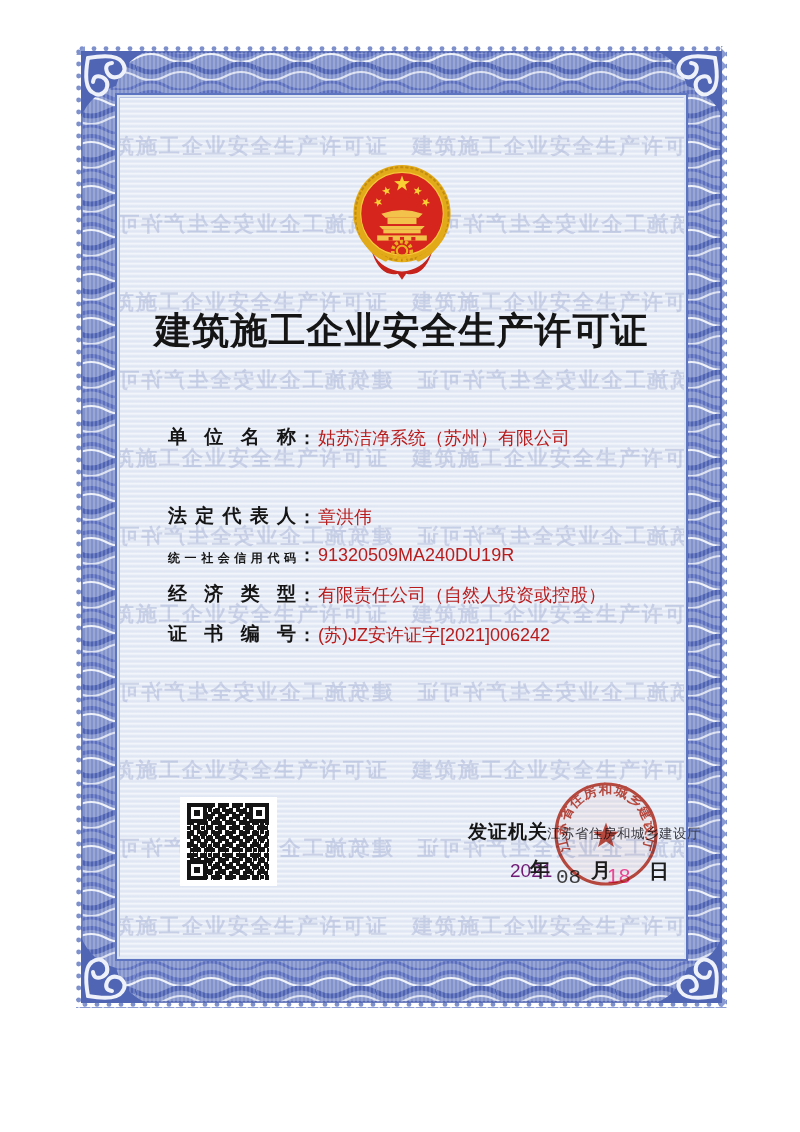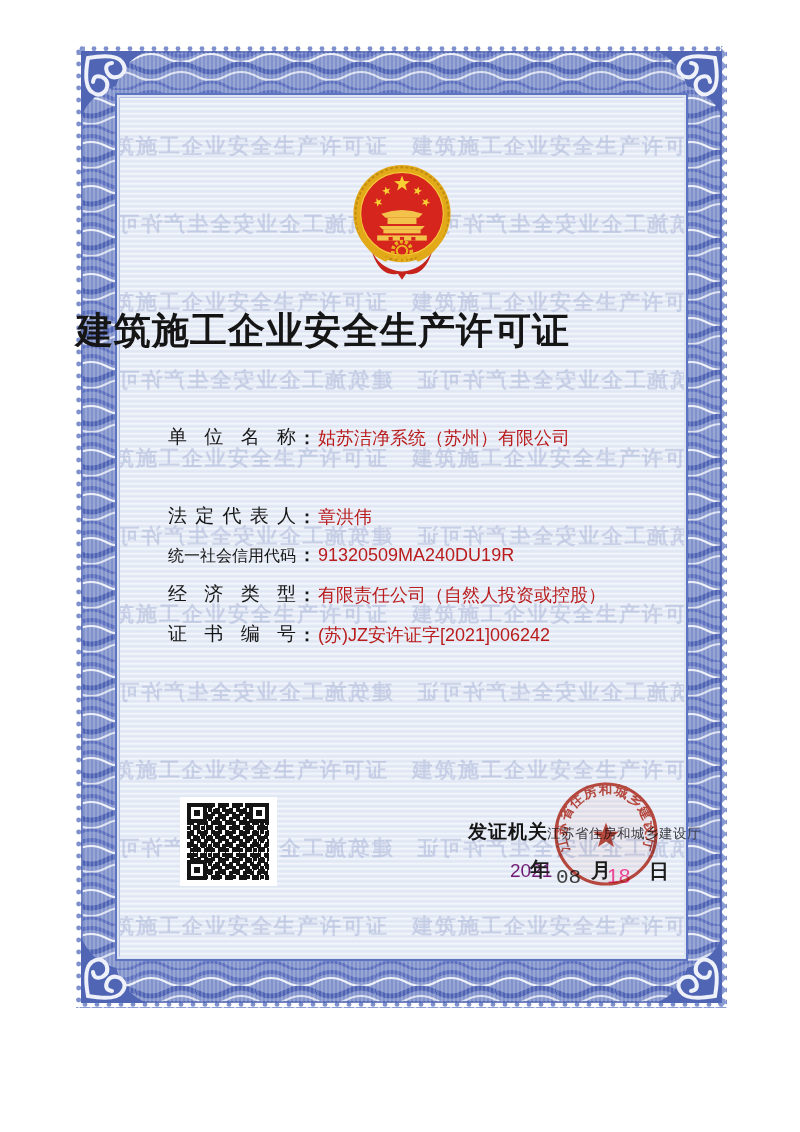--- a/index.html
+++ b/index.html
@@ -10,27 +10,27 @@
   
   .paper{position:absolute;left:120px;top:98px;width:564px;height:860px;overflow:hidden;
          background-color:#e9eef7;
          background-image:repeating-linear-gradient(180deg,
             rgba(255,255,255,.55) 0px, rgba(255,255,255,0) 2px,
             rgba(201,211,234,.38) 3px, rgba(255,255,255,0) 5px);}
   .wm{position:absolute;left:-30px;right:-30px;text-align:center;white-space:nowrap;
       font-size:21px;font-weight:bold;letter-spacing:2px;color:rgba(122,139,191,.30);}
   .wm.flip{transform:scaleX(-1);}
   .emblem{position:absolute;left:350px;top:162px;width:104px;height:122px;}
-  .title{position:absolute;left:76px;top:306px;width:651px;
+  .title{position:absolute;left:76px;top:306px;width:651px;text-align:center;
          font-size:37px;font-weight:900;letter-spacing:1px;color:#151515;}
   .field-row{position:absolute;left:168px;height:26px;white-space:nowrap;}
   .flabel{display:inline-block;width:128px;vertical-align:bottom;
           text-align:justify;text-align-last:justify;
-          font-size:19px;font-weight:normal;color:#151515;}
-  .flabel.small{font-size:16px;letter-spacing:0;}
+          font-size:19px;font-weight:bold;color:#151515;}
+  .flabel.small{font-size:12px;letter-spacing:0;}
   .fcolon{font-size:18px;font-weight:bold;color:#151515;margin:0 2px 0 2px;}
   .fvalue{font-size:18px;color:#b91c1c;}
   
   .qrbox{position:absolute;left:180px;top:797px;width:97px;height:89px;background:#ffffff;}
   .qr{position:absolute;left:7px;top:6px;width:82px;height:77px;background:#ffffff;
       background-image:
         repeating-conic-gradient(#141414 0% 25%, transparent 0% 50%),
         repeating-conic-gradient(#141414 0% 25%, #ffffff 0% 50%);
       background-size:13px 11px,7px 9px;}
   .finder{position:absolute;width:20px;height:20px;background:#ffffff;border:4px solid #141414;box-sizing:border-box;}

